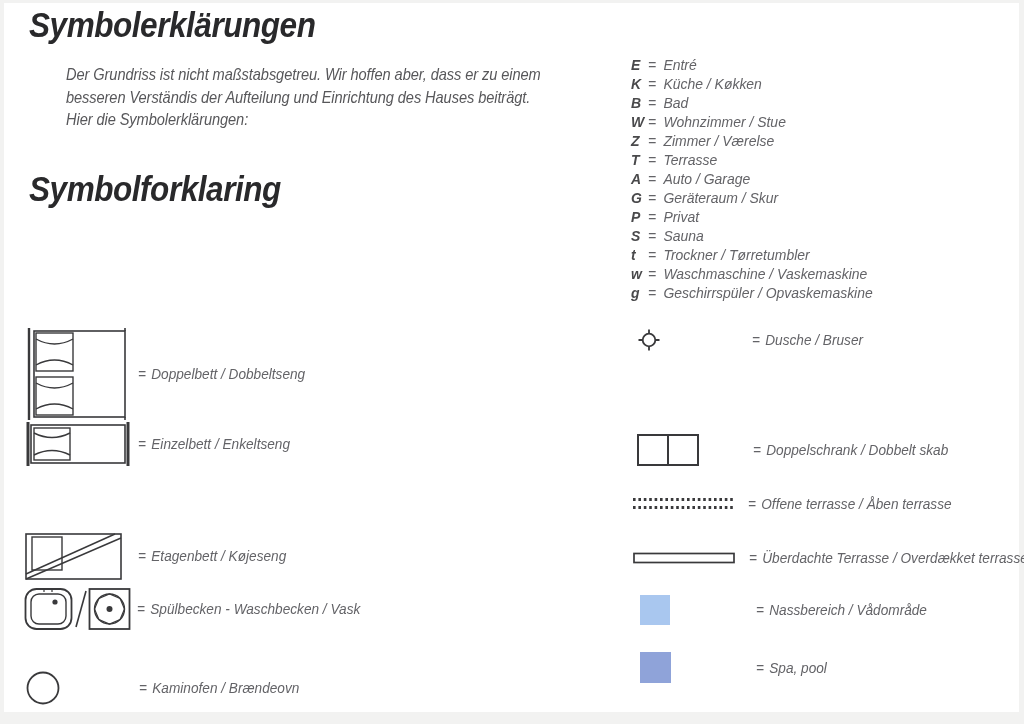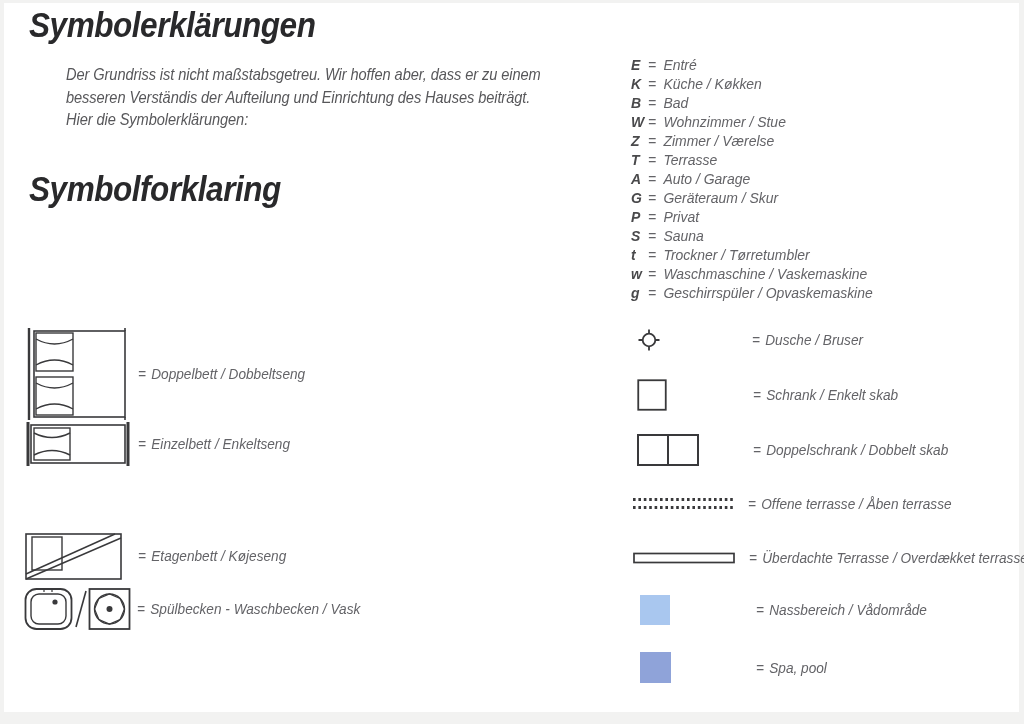--- a/index.html
+++ b/index.html
@@ -169,39 +169,39 @@
       <svg width="44" height="46" viewBox="0 0 44 46" fill="none" stroke="#39393b">
         <rect x="1.5" y="3" width="40" height="40" stroke-width="1.8"></rect>
         <circle cx="21.5" cy="23" r="15" stroke-width="1.4"></circle>
         <polygon points="36.5,23 32.1,33.6 21.5,38 10.9,33.6 6.5,23 10.9,12.4 21.5,8 32.1,12.4" stroke-width="1.2"></polygon>
         <circle cx="21.5" cy="23" r="3" fill="#39393b" stroke="none"></circle>
       </svg>
     </div>
     <div class="sym-label"><span class="eq">=</span><span>Spülbecken - Waschbecken / Vask</span></div>
   </div>
 
+  <div class="sym-row" style="left:25px;top:670px;height:36px;">
+    <div class="slot-l" style="padding-left:1px;">
+      <svg width="34" height="34" viewBox="0 0 34 34" fill="none" stroke="#39393b">
+        <circle cx="17" cy="17" r="15.5" stroke-width="1.8"></circle>
+      </svg>
+    </div>
+    <div class="sym-label"><span class="eq">=</span><span>Kaminofen / Brændeovn</span></div>
+  </div>
 
   <div class="sym-row" style="left:632px;top:327px;height:26px;">
     <div class="slot-r" style="padding-left:4px;">
       <svg width="26" height="26" viewBox="0 0 26 26" fill="none" stroke="#39393b">
         <circle cx="13" cy="13" r="6.3" stroke-width="1.8"></circle>
         <path d="M13 2.5 L13 6.2 M13 19.8 L13 23.5 M2.5 13 L6.2 13 M19.8 13 L23.5 13" stroke-width="1.8"></path>
       </svg>
     </div>
     <div class="sym-label"><span class="eq">=</span><span>Dusche / Bruser</span></div>
   </div>
 
-  <div class="sym-row" style="left:632px;top:379px;height:32px;">
-    <div class="slot-r" style="padding-left:5px;">
-      <svg width="30" height="32" viewBox="0 0 30 32" fill="none" stroke="#39393b">
-        <rect x="1.25" y="1.25" width="27.5" height="29.5" stroke-width="1.8"></rect>
-      </svg>
-    </div>
-    <div class="sym-label"><span class="eq">=</span><span>Schrank / Enkelt skab</span></div>
-  </div>
 
   <div class="sym-row" style="left:632px;top:434px;height:32px;align-items:center;">
     <div class="slot-r" style="padding-left:5px;">
       <svg width="62" height="32" viewBox="0 0 62 32" fill="none" stroke="#39393b">
         <rect x="1" y="1" width="60" height="30" stroke-width="2"></rect>
         <line x1="31" y1="1" x2="31" y2="31" stroke-width="2"></line>
       </svg>
     </div>
     <div class="sym-label"><span class="eq">=</span><span>Doppelschrank / Dobbelt skab</span></div>
   </div>

